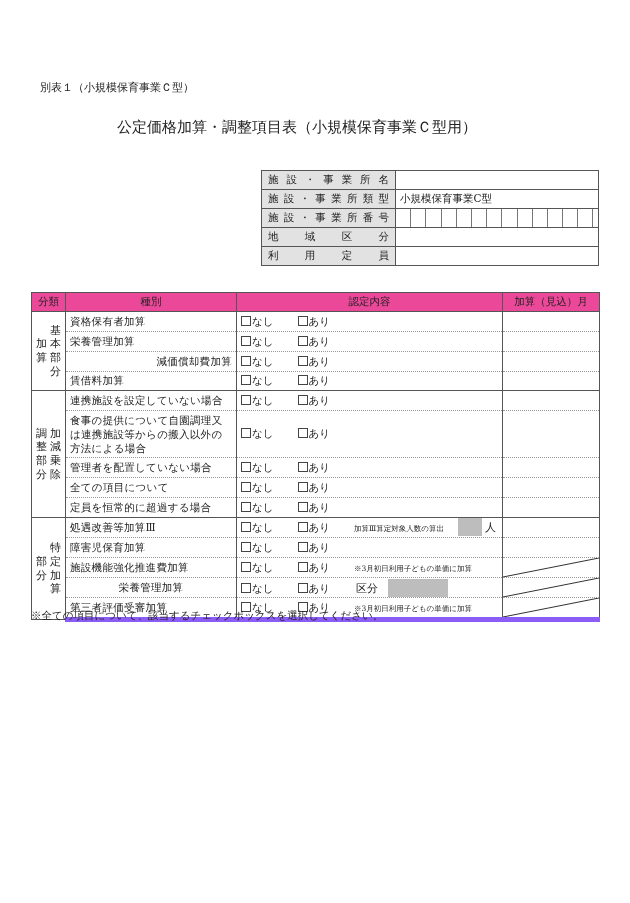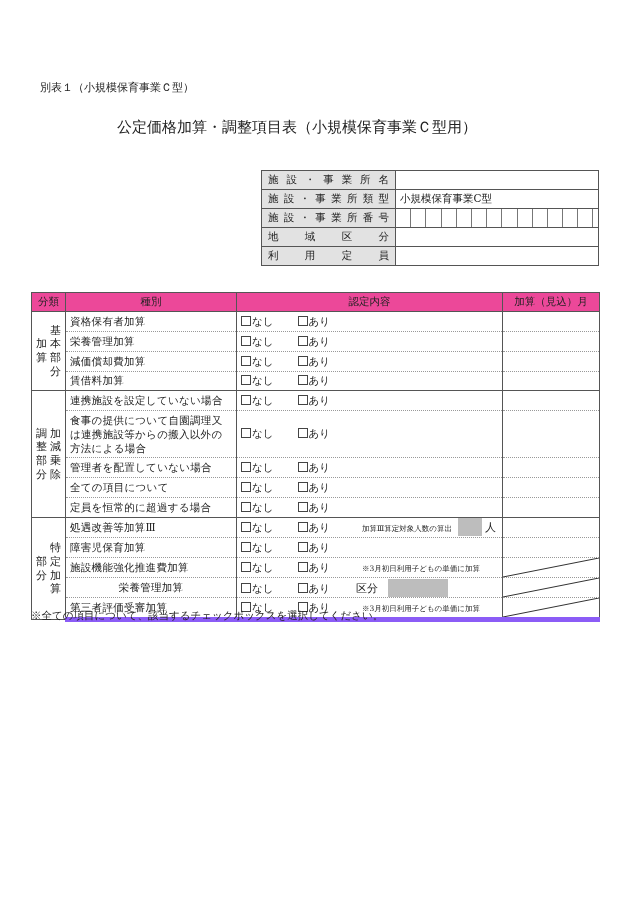--- a/index.html
+++ b/index.html
@@ -25,21 +25,21 @@
   .main td { height: 18px; border-top: 1px dotted #999; border-bottom: 1px dotted #999; }
   .main tr.grp-start td { border-top: 1px solid #555; }
   .main td.cat { text-align: center; vertical-align: middle; line-height: 1.25; font-size: 11px; padding: 0; border-top: 1px solid #555; border-bottom: 1px solid #555; }
   .main td.type { white-space: nowrap; letter-spacing: 0.3px; }
   .main td.type.multi { white-space: normal; line-height: 14px; padding-top: 1px; padding-bottom: 1px; }
   .main td.content { position: relative; white-space: nowrap; }
   .main td.month { position: relative; padding: 0; }
   .main tr:last-child td { border-bottom: 5px solid #8b5cf6; }
   .cb { display: inline-block; margin-right: 24px; }
   .cb .box { display: inline-block; width: 8px; height: 8px; border: 1px solid #444; margin-right: 1px; vertical-align: -1px; }
-  .note-small { font-size: 7.5px; margin-left: 8px; }
+  .note-small { font-size: 7.5px; margin-left: 0; }
   .gray-box { display: inline-block; background: #bdbdbd; vertical-align: middle; }
   .note-kubun { font-size: 11px; margin-left: 2px; }
   .diag { position: absolute; left: 0; top: 0; width: 100%; height: 100%; }
 
   .cat-inner { display: inline-flex; flex-direction: row-reverse; gap: 3px; align-items: center; }
   .vcol { display: flex; flex-direction: column; align-items: center; }
 
   .footnote { left: 31px; top: 609px; font-size: 10.5px; }
 </style>
 </head>
@@ -167,21 +167,21 @@
         <td class="type" style="height: 19px;">資格保有者加算</td>
         <td class="content"><span class="cb"><span class="box"></span>なし</span><span class="cb"><span class="box"></span>あり</span></td>
         <td class="month"></td>
       </tr>
       <tr>
         <td class="type" style="height: 19px;">栄養管理加算</td>
         <td class="content"><span class="cb"><span class="box"></span>なし</span><span class="cb"><span class="box"></span>あり</span></td>
         <td class="month"></td>
       </tr>
       <tr>
-        <td class="type" style="height: 19px;">減価償却費加算</td>
+        <td class="type" style="height: 19px; text-align: right;">減価償却費加算</td>
         <td class="content"><span class="cb"><span class="box"></span>なし</span><span class="cb"><span class="box"></span>あり</span></td>
         <td class="month"></td>
       </tr>
       <tr>
         <td class="type" style="height: 18px;">賃借料加算</td>
         <td class="content"><span class="cb"><span class="box"></span>なし</span><span class="cb"><span class="box"></span>あり</span></td>
         <td class="month"></td>
       </tr>
       <tr class="grp-start">
         <td class="cat" rowspan="5"><div class="cat-inner">

